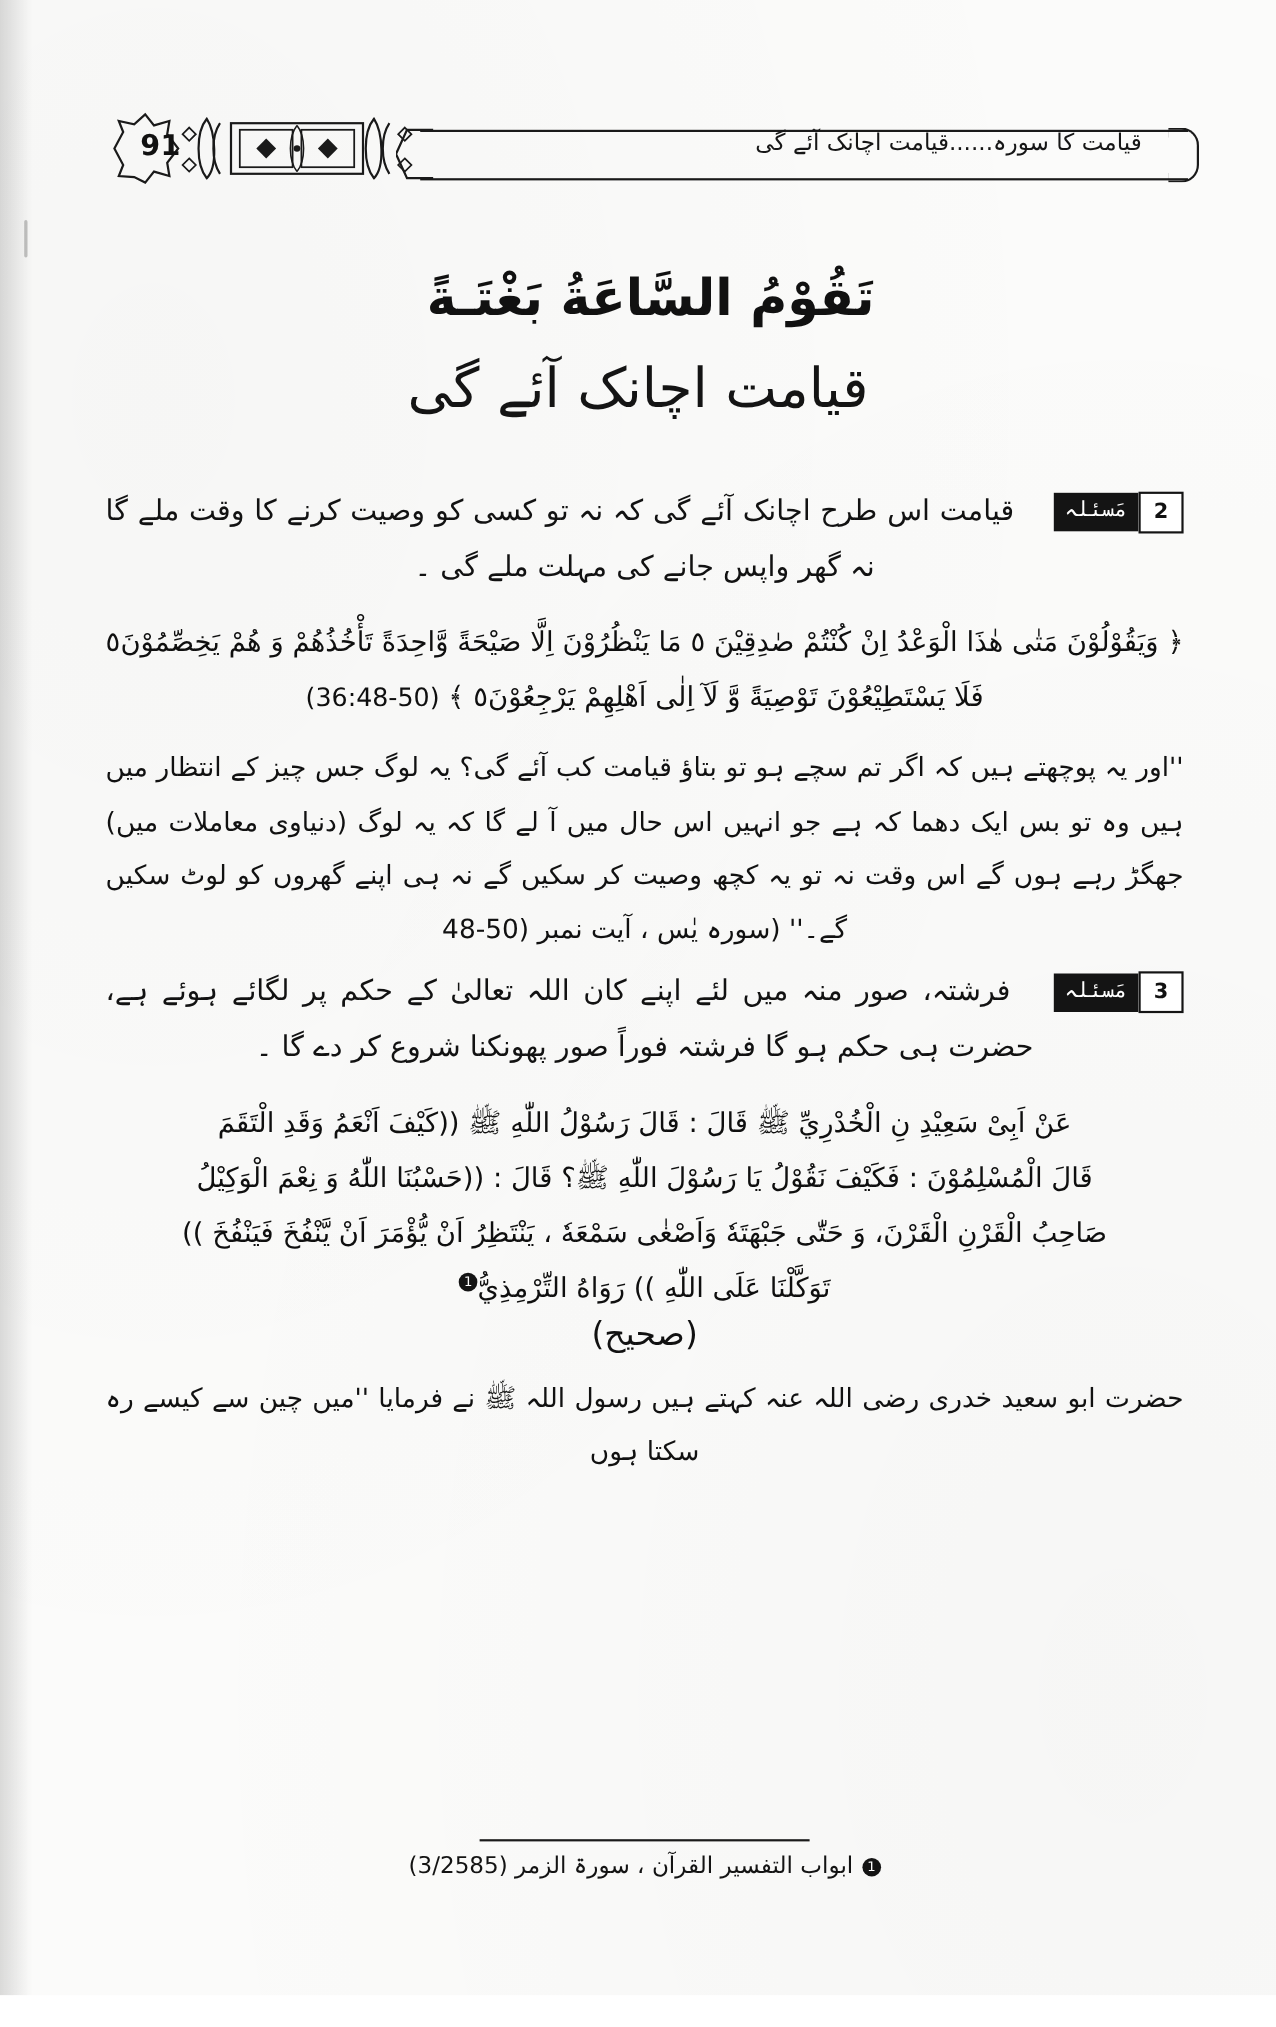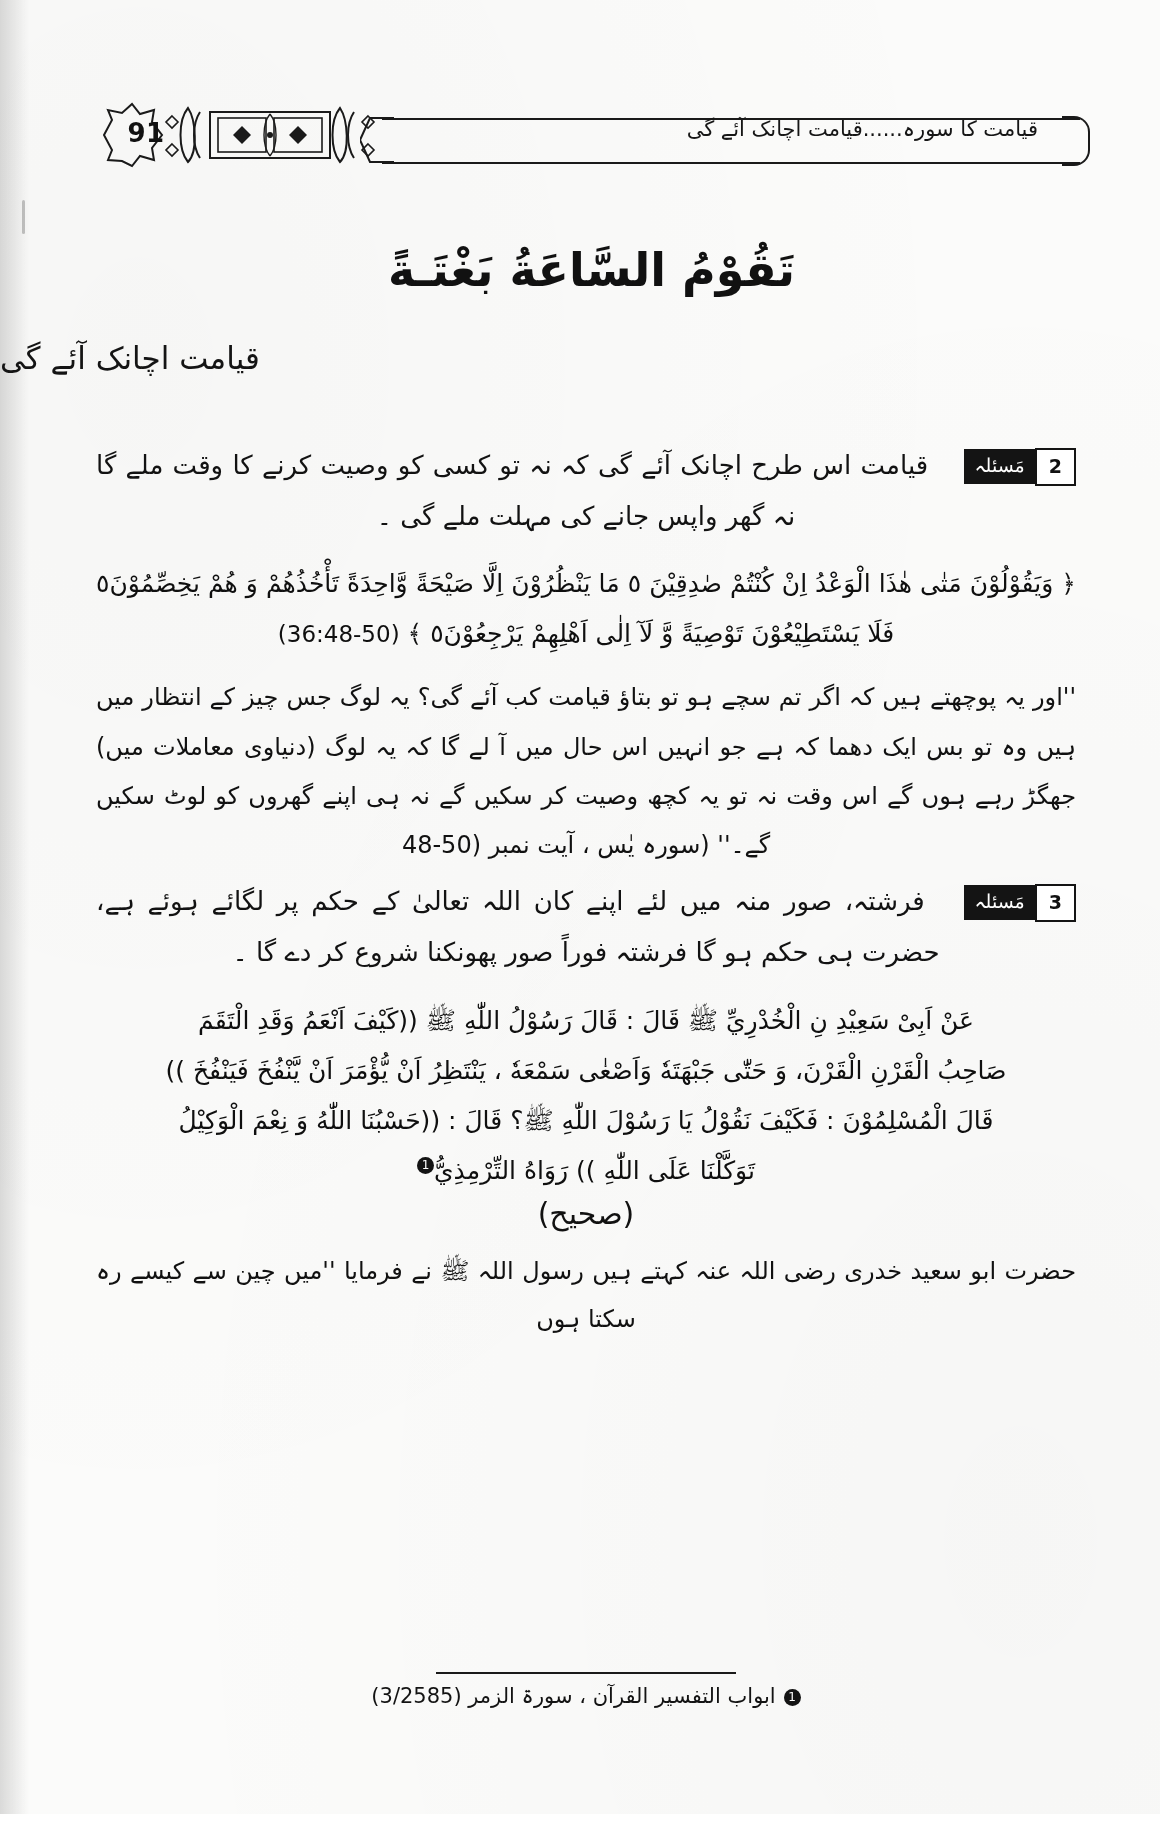--- a/index.html
+++ b/index.html
@@ -137,25 +137,25 @@
     font-weight: bold;
     font-size: 46px;
     letter-spacing: 1px;
     color: #111;
     margin-left: 23px;
   }
   .title-urdu {
     position: absolute;
     left: 0;
     right: 0;
-    top: 340px;
-    text-align: left;
-    direction: rtl;
-    font-family: "DejaVu Sans", sans-serif;
-    font-size: 31px;
+    top: 324px;
+    text-align: center;
+    direction: rtl;
+    font-family: "DejaVu Sans", sans-serif;
+    font-size: 50px;
     color: #141414;
   }
 
   
   .body-col {
     position: absolute;
     left: 96px;
     top: 440px;
     width: 980px;
     direction: rtl;
@@ -178,21 +178,21 @@
     vertical-align: middle;
     direction: rtl;
     margin-left: 10px;
     white-space: nowrap;
     font-size: 0;
   }
   .masala-badge .lbl {
     display: inline-block;
     background: #141414;
     color: #ffffff;
-    font-family: Liberation Serif, serif;
+    font-family: Liberation Mono, monospace;
     font-size: 19px;
     line-height: 1;
     padding: 7px 10px 9px 10px;
     vertical-align: middle;
     margin-left: 17px;
   }
   .masala-badge .num {
     display: inline-block;
     border: 2px solid #141414;
     background: #ffffff;
@@ -400,22 +400,22 @@
       <span class="refnum">48-50)</span>
     </p>
 
     <p class="masala-para">
       <span class="masala-badge"><span class="num">3</span><span class="lbl">مَسئلہ</span></span>
       <span>فرشتہ، صور منہ میں لئے اپنے کان اللہ تعالیٰ کے حکم پر لگائے ہوئے ہے، حضرت ہی حکم ہو گا فرشتہ فوراً صور پھونکنا شروع کر دے گا ۔</span>
     </p>
 
     <div class="hadith-block">
       <div>عَنْ اَبِىْ سَعِيْدِ نِ الْخُدْرِيِّ ﷺ قَالَ : قَالَ رَسُوْلُ اللّٰهِ ﷺ ((كَيْفَ اَنْعَمُ وَقَدِ الْتَقَمَ</div>
+      <div>قَالَ الْمُسْلِمُوْنَ : فَكَيْفَ نَقُوْلُ يَا رَسُوْلَ اللّٰهِ ﷺ؟ قَالَ : ((حَسْبُنَا اللّٰهُ وَ نِعْمَ الْوَكِيْلُ</div>
       <div>صَاحِبُ الْقَرْنِ الْقَرْنَ، وَ حَتّٰى جَبْهَتَهٗ وَاَصْغٰى سَمْعَهٗ ، يَنْتَظِرُ اَنْ يُّؤْمَرَ اَنْ يَّنْفُخَ فَيَنْفُخَ ))</div>
-      <div>قَالَ الْمُسْلِمُوْنَ : فَكَيْفَ نَقُوْلُ يَا رَسُوْلَ اللّٰهِ ﷺ؟ قَالَ : ((حَسْبُنَا اللّٰهُ وَ نِعْمَ الْوَكِيْلُ</div>
       <div>
         <span>تَوَكَّلْنَا عَلَى اللّٰهِ )) رَوَاهُ التِّرْمِذِيُّ</span><span class="marker-1">1</span>
       </div>
     </div>
 
     <div class="sahih-tag">(صحیح)</div>
 
     <p class="urdu-hadith-trans">حضرت ابو سعید خدری رضی اللہ عنہ کہتے ہیں رسول اللہ ﷺ نے فرمایا ''میں چین سے کیسے رہ سکتا ہوں</p>
 
   </div>

